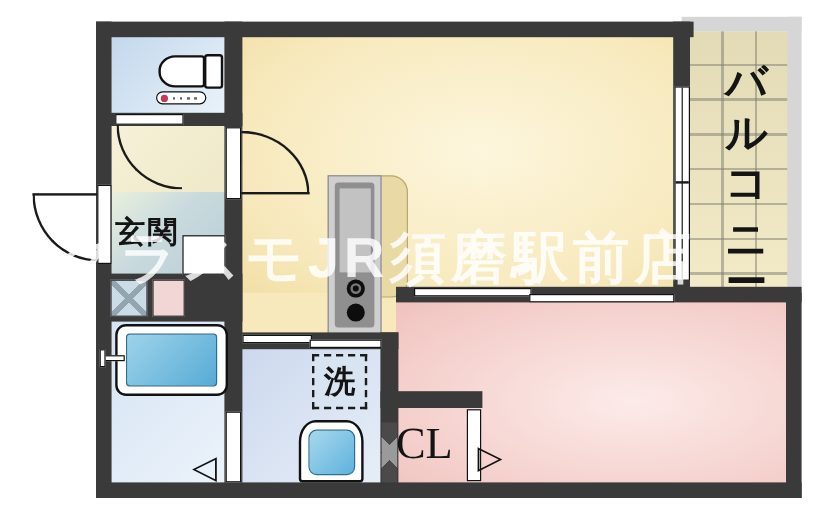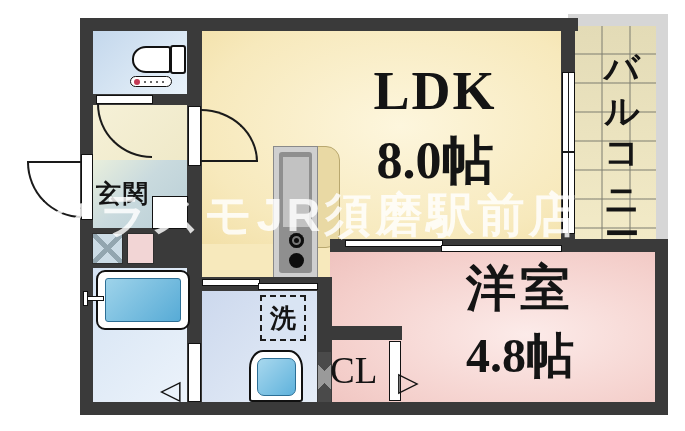--- a/index.html
+++ b/index.html
@@ -120,29 +120,21 @@
 
   <div class="abs" style="left:249px;top:350px;width:54px;height:52px;background:#fff;border:2px solid #111;box-sizing:border-box;border-radius:14px 14px 3px 3px / 18px 18px 3px 3px;"></div>
   <div class="abs" style="left:257px;top:358px;width:39px;height:38px;background:linear-gradient(135deg,#a8d8ee,#5fb2dc);border:1px solid #2c6f96;box-sizing:border-box;border-radius:7px;"></div>
 
   <div class="dashedbox" style="left:260px;top:295px;width:46px;height:46px;">
     <span class="lbl" style="position:static;font-size:26px;font-weight:700;">洗</span>
   </div>
 
   <div class="abs" style="left:152px;top:196px;width:36px;height:33px;background:#fff;border:1px solid #111;box-sizing:border-box;"></div>
 
-  <div class="lbl roomname" style="left:300px;top:56px;width:270px;line-height:1.32;">
-    <div style="font-size:54px;letter-spacing:2px;">LDK</div>
-    <div style="font-size:52px;">8.0帖</div>
-  </div>
 
-  <div class="lbl roomname" style="left:382px;top:254px;width:276px;line-height:1.38;">
-    <div style="font-size:50px;letter-spacing:4px;">洋室</div>
-    <div style="font-size:48px;">4.8帖</div>
-  </div>
 
   <div class="lbl" style="left:597px;top:28px;height:226px;writing-mode:vertical-rl;font-size:35px;letter-spacing:7px;font-weight:700;">バルコニー</div>
 
   <div class="lbl" style="left:330px;top:349px;font-size:37px;">CL</div>
 
   <div class="lbl" style="left:96px;top:177px;font-size:25px;letter-spacing:2px;font-weight:700;">玄関</div>
 
   <div class="watermark">クラスモJR須磨駅前店</div>
 
 </div>

